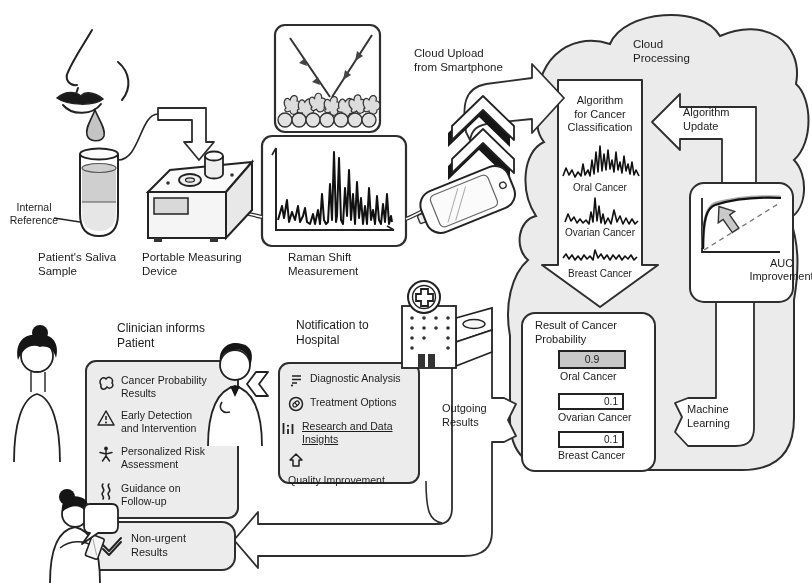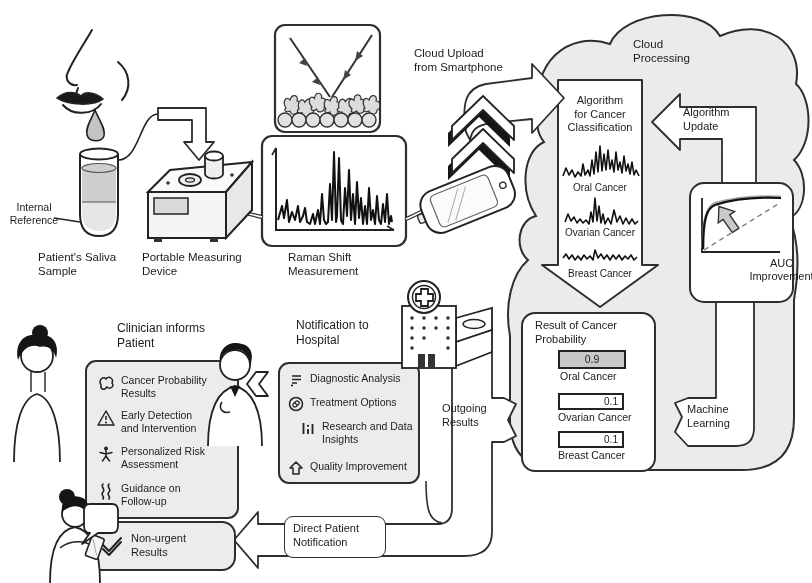--- a/index.html
+++ b/index.html
@@ -218,29 +218,29 @@
     <div class="row" style="left:8px;top:32px;">
       <svg width="16" height="16">
           <circle cx="8" cy="8" r="6.5" fill="none" stroke="#222" stroke-width="1.5"></circle>
           <g transform="rotate(-40 8 8)">
             <rect x="4.5" y="6" width="7" height="4" rx="2" fill="none" stroke="#222" stroke-width="1.2"></rect>
             <path d="M8,6 V10" stroke="#222" stroke-width="1.2"></path>
           </g>
         </svg>
       <span class="lbl">Treatment Options</span>
     </div>
-    <div class="row" style="left:20px;top:56px;">
+    <div class="row" style="left:0;top:56px;text-decoration:underline;">
       <svg width="16" height="16">
           <path d="M3.5,3 V14 M8,9 V14 M12.5,4 V14" stroke="#222" stroke-width="1.8" fill="none"></path>
           <circle cx="8" cy="5.8" r="1.1" fill="#222"></circle>
         </svg>
       <span class="lbl">Research and Data
 Insights</span>
     </div>
-    <div class="row" style="left:8px;top:96px;">
+    <div class="row" style="left:8px;top:88px;flex-direction:column;">
       <svg width="16" height="16">
           <path d="M8,2 L14,8 H11 V14 H5 V8 H2 Z" fill="none" stroke="#222" stroke-width="1.5" stroke-linejoin="round"></path>
         </svg>
       <span class="lbl">Quality Improvement</span>
     </div>
   </div>
 
   <div class="panel" style="left:85px;top:360px;width:150px;height:155px;">
     <div class="row" style="left:10px;top:12px;">
       <svg width="18" height="18">
@@ -278,24 +278,20 @@
   <div class="panel" style="left:85px;top:521px;width:147px;height:46px;border-radius:14px;">
     <div class="row" style="left:12px;top:9px;">
       <svg width="26" height="26">
           <path d="M4,13 l6,6 L22,6 M4,17 l6,6 L22,10" fill="none" stroke="#222" stroke-width="2" stroke-linecap="round" stroke-linejoin="round"></path>
         </svg>
       <span class="lbl" style="font-size:11px;line-height:13.5px;">Non-urgent
 Results</span>
     </div>
   </div>
 
-  <div class="white-panel" style="left:284px;top:516px;width:100px;height:40px;border-radius:9px;border-width:1.8px;">
-    <div class="t" style="left:8px;top:5px;font-size:11px;line-height:13.5px;">Direct Patient
-Notification</div>
-  </div>
 
   <svg id="art-top" width="812" height="583" viewBox="0 0 812 583">
 
     <g stroke="#222" stroke-width="1.8" fill="#fff">
       <path d="M456,318 L492,308 L492,330 L456,342 Z"></path>
       <path d="M456,342 L492,330 L492,352 L456,366 Z"></path>
       <ellipse cx="474" cy="324" rx="11" ry="4.5" fill="#f6f6f6" stroke-width="1.4"></ellipse>
       <rect x="402" y="306" width="54" height="62"></rect>
       <g fill="#333" stroke="none">
         <circle cx="412" cy="318" r="1.8"></circle>

